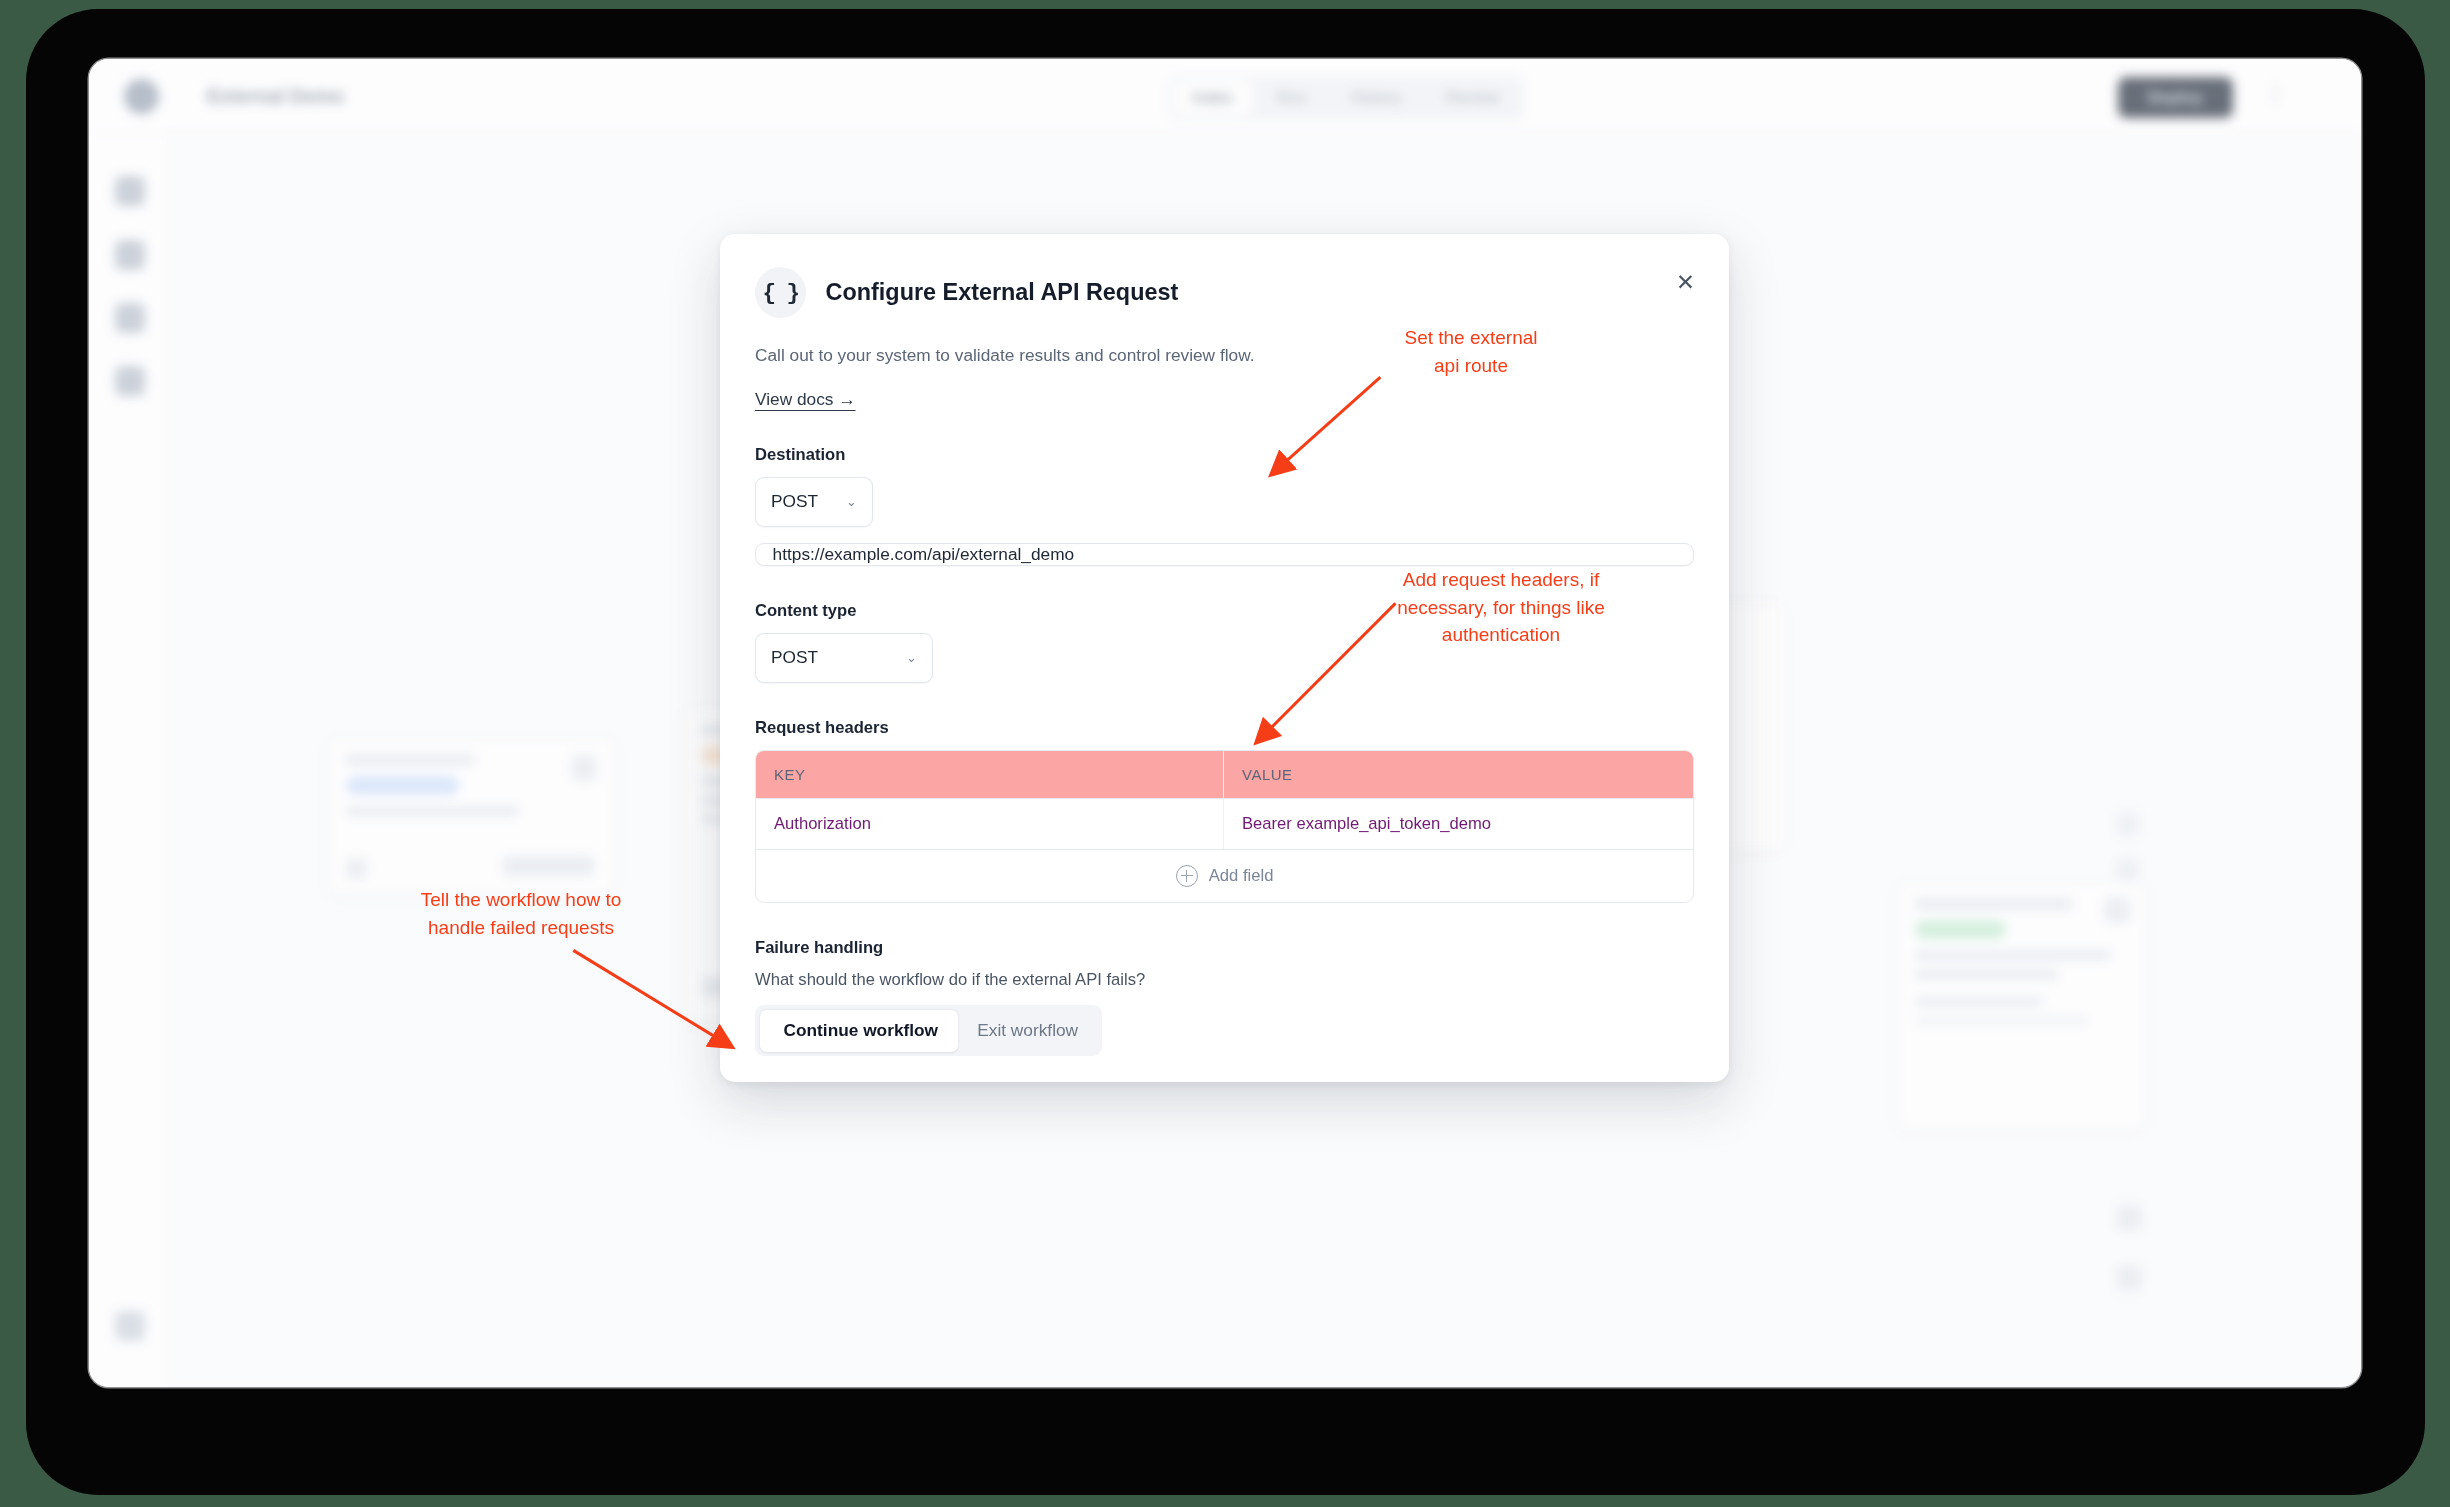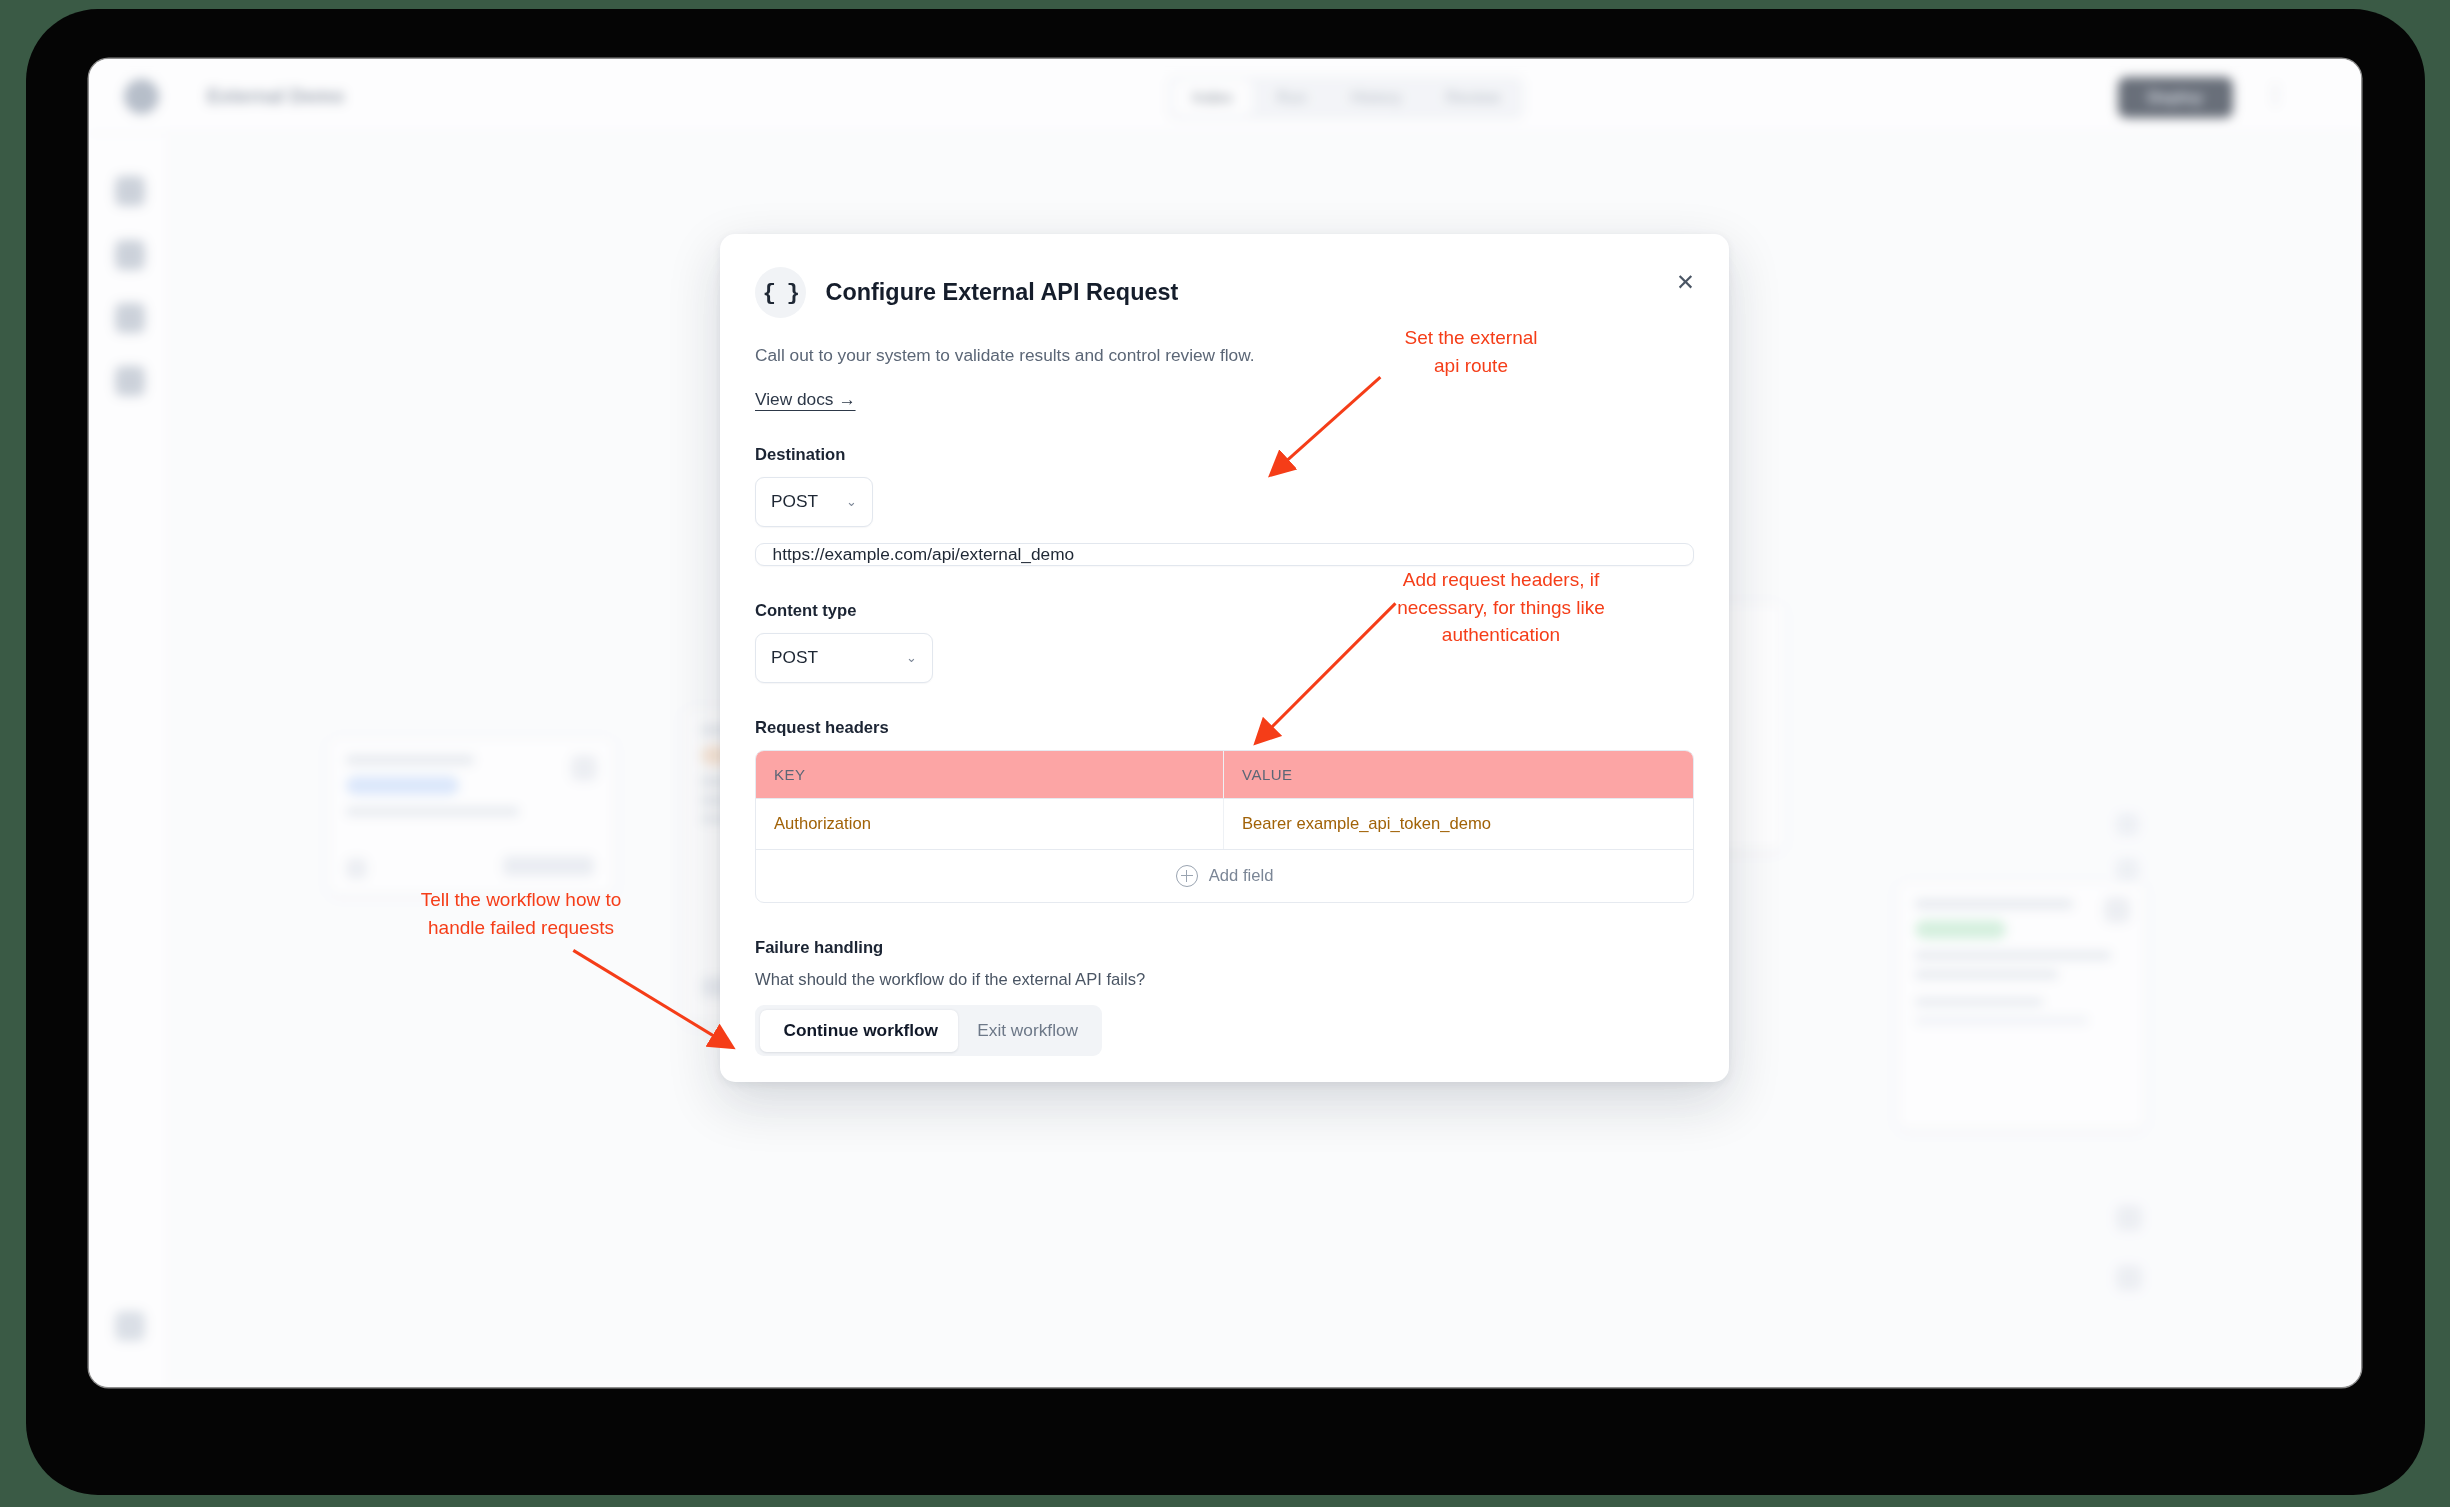--- a/index.html
+++ b/index.html
@@ -203,21 +203,21 @@
     overflow: hidden;
     background: #ffffff;
   }
   .ht-row { display: flex; }
   .ht-head {
     background: #fca5a5;
     border-bottom: 0.8px solid #e6eaf0;
   }
   .ht-cell {
     padding: 15px 18px;
-    font-size: 16.6px; color: #a16207;
+    font-size: 16.6px; color: #701a75;
   }
   .ht-head .ht-cell {
     font-size: 15px; color: #5c6personalized; color: #5b6676;
     letter-spacing: 0.5px;
   }
   .ht-cell.key   { width: 468px; border-right: 0.8px solid #eef1f5; }
   .ht-cell.value { flex: 1; }
   .ht-body { border-bottom: 0.8px solid #e6eaf0; }
   #add-field-row {
     display: flex; align-items: center; justify-content: center;

